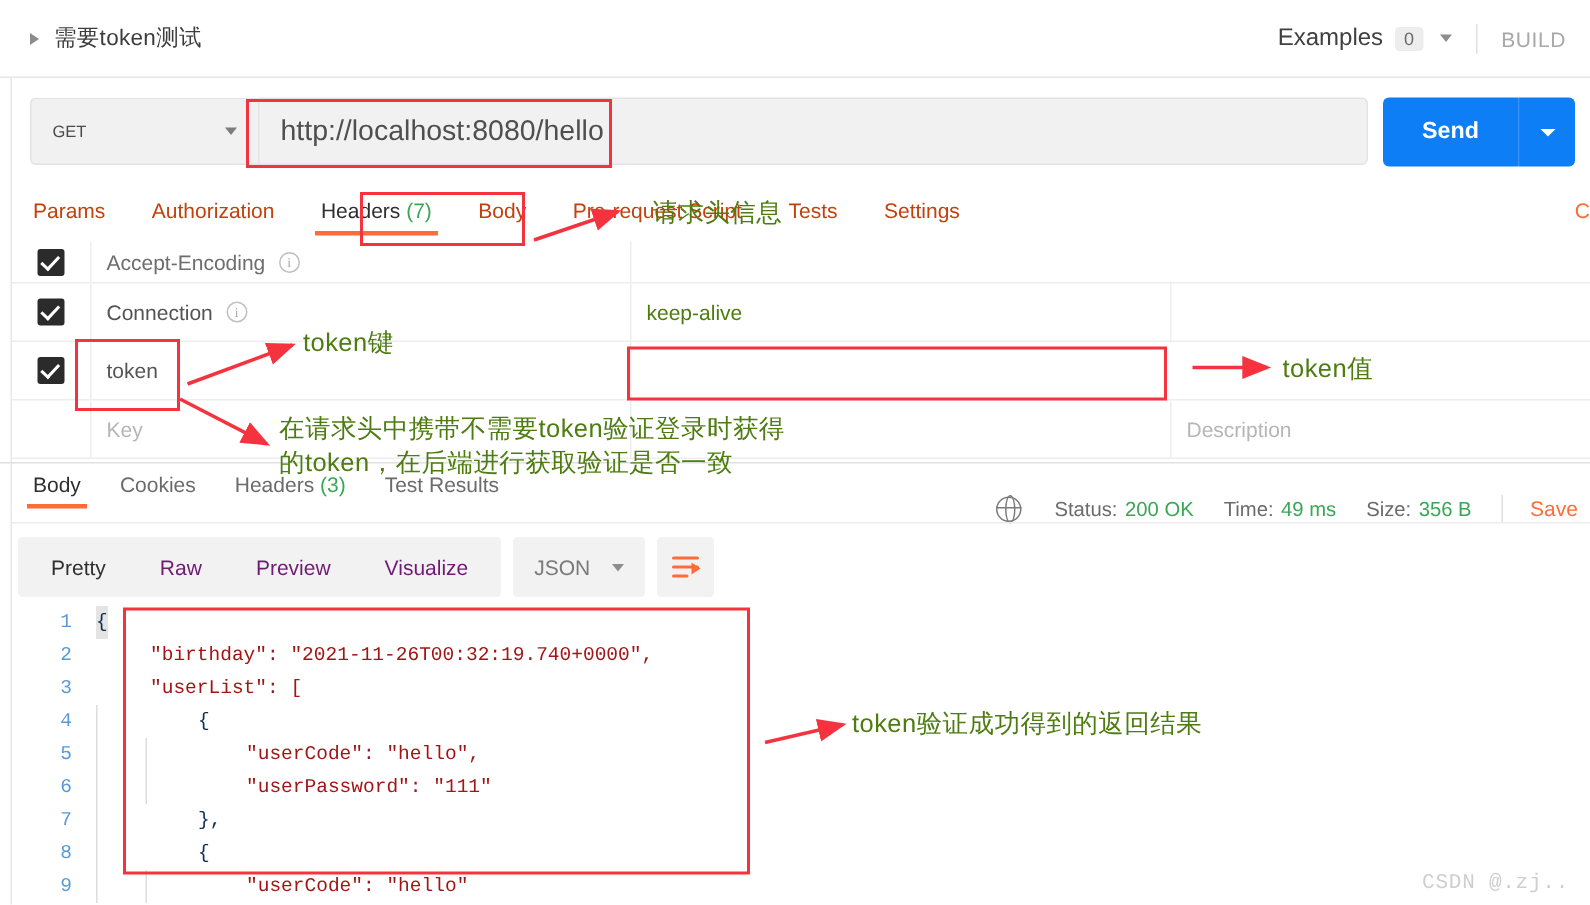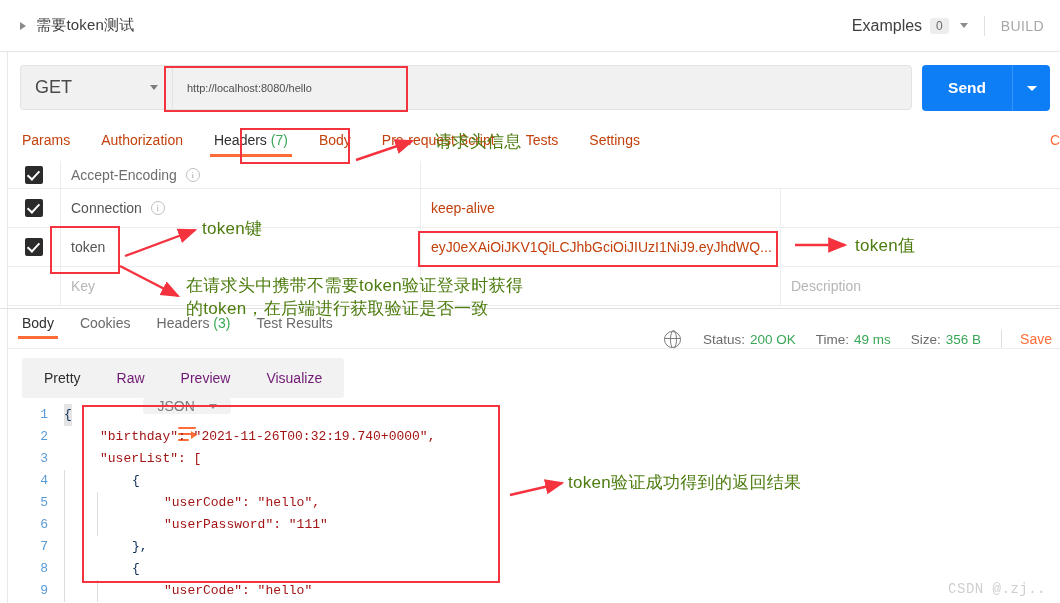--- a/index.html
+++ b/index.html
@@ -41,28 +41,28 @@
   }
   .vsep{ width:1px; height:20px; background:#e1e1e1; margin:0 16px; }
   .build{ font-size:14px; color:#a8a8a8; letter-spacing:.4px; }
 
   
   .urlbar{ position:absolute; left:8px; top:53px; width:1052px; height:72px; background:#fff; }
   .method{
     position:absolute; left:12px; top:12px; width:152px; height:45px;
     background:#f1f1f1; border:1px solid #e3e3e3; border-right:none;
     border-radius:4px 0 0 4px; display:flex; align-items:center; padding:0 14px;
-    font-size:18px; color:#4a4a4a;
+    font-size:11px; color:#4a4a4a;
   }
   .method .caret{ margin-left:auto; border-top-color:#7d7d7d; }
   .urlfield{
     position:absolute; left:164px; top:12px; width:740px; height:45px;
     background:#f1f1f1; border:1px solid #e3e3e3; border-radius:0 4px 4px 0;
     display:flex; align-items:center; padding:0 14px;
-    font-size:11px; color:#4f4f4f;
+    font-size:19px; color:#4f4f4f;
   }
   .send-wrap{ position:absolute; left:914px; top:12px; display:flex; }
   .send-btn{
     width:90px;height:46px;background:#0d7ef5;color:#fff;border:none;
     border-radius:4px 0 0 4px; font-size:15.5px; font-weight:bold;
     font-family:"Liberation Sans",sans-serif; cursor:pointer;
   }
   .send-caret{
     width:38px;height:46px;background:#0d7ef5;border:none;border-left:1px solid #3b95f7;
     border-radius:0 4px 4px 0; cursor:pointer; position:relative;
@@ -94,21 +94,21 @@
   .cell-chk{ width:52px; display:flex; justify-content:center; align-items:center; }
   .chk{
     width:18px;height:18px;background:#2b2b2b;border-radius:2px;position:relative;
   }
   .chk:after{
     content:""; position:absolute; left:5px; top:2px; width:5px; height:10px;
     border:solid #fff; border-width:0 2.2px 2.2px 0; transform:rotate(43deg);
   }
   .cell-key{ width:360px; font-size:14px; color:#545454; display:flex; align-items:center;
     border-left:1px solid #ededed; height:100%; padding-left:10px; }
-  .cell-val{ width:360px; font-size:14px; color:#c2410c; display:flex; align-items:center;
+  .cell-val{ width:360px; font-size:14px; color:#4d7c0f; display:flex; align-items:center;
     border-left:1px solid #ededed; height:100%; padding-left:10px; overflow:hidden; white-space:nowrap;}
   .cell-desc{ flex:1; font-size:14px; color:#b6b6b6; display:flex; align-items:center;
     border-left:1px solid #ededed; height:100%; padding-left:10px; }
   .ph{ color:#b6b6b6; }
   .ic-info{
     display:inline-block; width:14px;height:14px;border:1px solid #c0c0c0;border-radius:50%;
     margin-left:9px; position:relative; font-size:9px; line-height:13px; text-align:center; color:#a9a9a9;
     font-family:"Liberation Serif", serif;
   }
   .row-faded{ color:#6d6d6d; }
@@ -140,21 +140,21 @@
   }
   .globe:after{
     content:""; position:absolute; left:5.3px; top:-1.4px; width:5px;height:17px;
     border:1.4px solid #7b7b7b; border-radius:50%/50%;
   }
   .savebtn{ color:#ff6c37; font-size:14px; cursor:pointer; }
   .statsep{ width:1px;height:18px;background:#e0e0e0;margin-right:18px;}
   .hr-thin{ position:absolute; left:8px; top:348px; width:1052px; height:1px; background:#ededed;}
 
   
-  .vbar{ position:absolute; left:22px; top:358px; height:40px; display:flex; align-items:center;flex-direction:column; }
+  .vbar{ position:absolute; left:12px; top:358px; height:40px; display:flex; align-items:center; }
   .vgroup{ background:#f2f2f2; border-radius:3px; height:40px; display:flex; align-items:center; padding:0 4px;}
   .vtab{ font-size:14px; color:#701a75; padding:0 18px; line-height:40px; cursor:pointer;}
   .vtab.active{ color:#2f2f2f; }
   .vjson{ background:#f2f2f2; border-radius:3px; height:40px; display:flex; align-items:center;
     padding:0 14px; margin-left:8px; font-size:14px; color:#7a7a7a; cursor:pointer;}
   .vjson .caret{ border-top-color:#8d8d8d; margin-left:14px;}
   .vwrap{ width:38px;height:40px;background:#f2f2f2;border-radius:3px;margin-left:8px;
     position:relative; cursor:pointer;}
   .vwrap i{ position:absolute; left:10px; background:#ff6c37; height:2px; border-radius:1px;}
   .vwrap i:nth-child(1){ top:13px; width:18px;}
@@ -256,23 +256,20 @@
       </div>
   </div>
 
   <div class="hrow">
     <div class="cell-chk">
         <span class="chk"></span>
       </div>
     <div class="cell-key">
       <span>token</span>
     </div>
-    <div class="cell-val">
-        <span>eyJ0eXAiOiJKV1QiLCJhbGciOiJIUzI1NiJ9.eyJhdWQ...</span>
-      </div>
     <div class="cell-desc">
         <span></span>
       </div>
   </div>
 
   <div class="hrow">
     <div class="cell-chk"></div>
     <div class="cell-key">
         <span class="ph">Key</span>
       </div>

